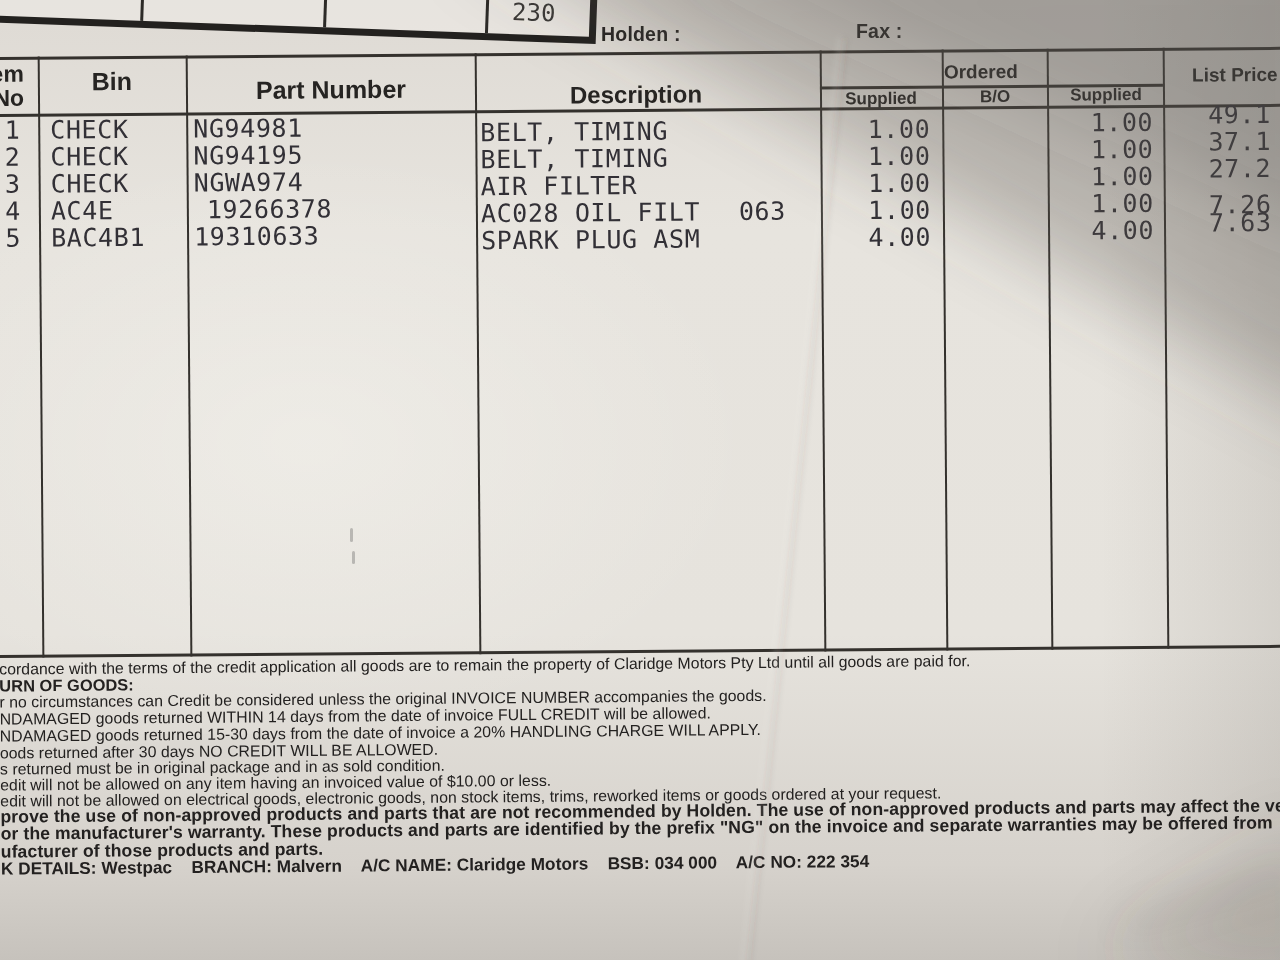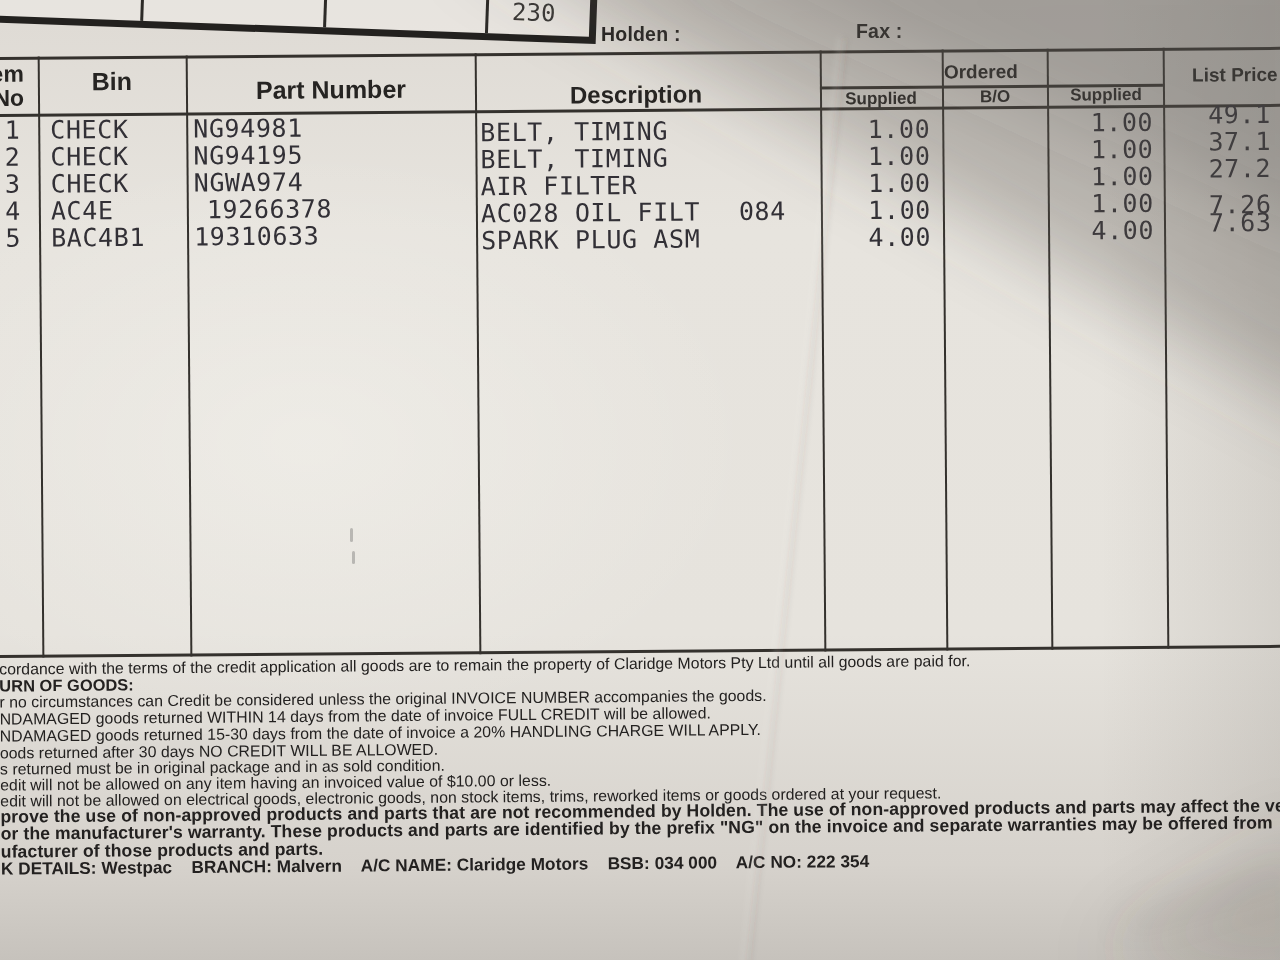--- a/index.html
+++ b/index.html
@@ -114,21 +114,21 @@
       <span class="cellnum r" style="left:842px;width:120px;top:120px">1.00</span>
       <span class="cellnum r" style="left:1045px;width:140px;top:115px">1.00</span>
       <span class="cellnum" style="left:1240px;top:108px">27.2</span>
     </div>
 
     <div>
       <span class="cellnum r" style="left:0;width:52px;top:141px">4</span>
       <span class="cellnum" style="left:82px;top:141px">AC4E</span>
       <span class="cellnum" style="left:238px;top:141px">19266378</span>
       <span class="cellnum" style="left:512px;top:147px">AC028 OIL FILT</span>
-      <span class="cellnum" style="left:770px;top:147px">084</span>
+      <span class="cellnum" style="left:770px;top:147px">063</span>
       <span class="cellnum r" style="left:842px;width:120px;top:147px">1.00</span>
       <span class="cellnum r" style="left:1045px;width:140px;top:142px">1.00</span>
       <span class="cellnum" style="left:1240px;top:144px">7.26</span>
     </div>
 
     <div>
       <span class="cellnum r" style="left:0;width:52px;top:168px">5</span>
       <span class="cellnum" style="left:82px;top:168px">BAC4B1</span>
       <span class="cellnum" style="left:225px;top:168px">19310633</span>
       <span class="cellnum" style="left:512px;top:174px">SPARK PLUG ASM</span>

